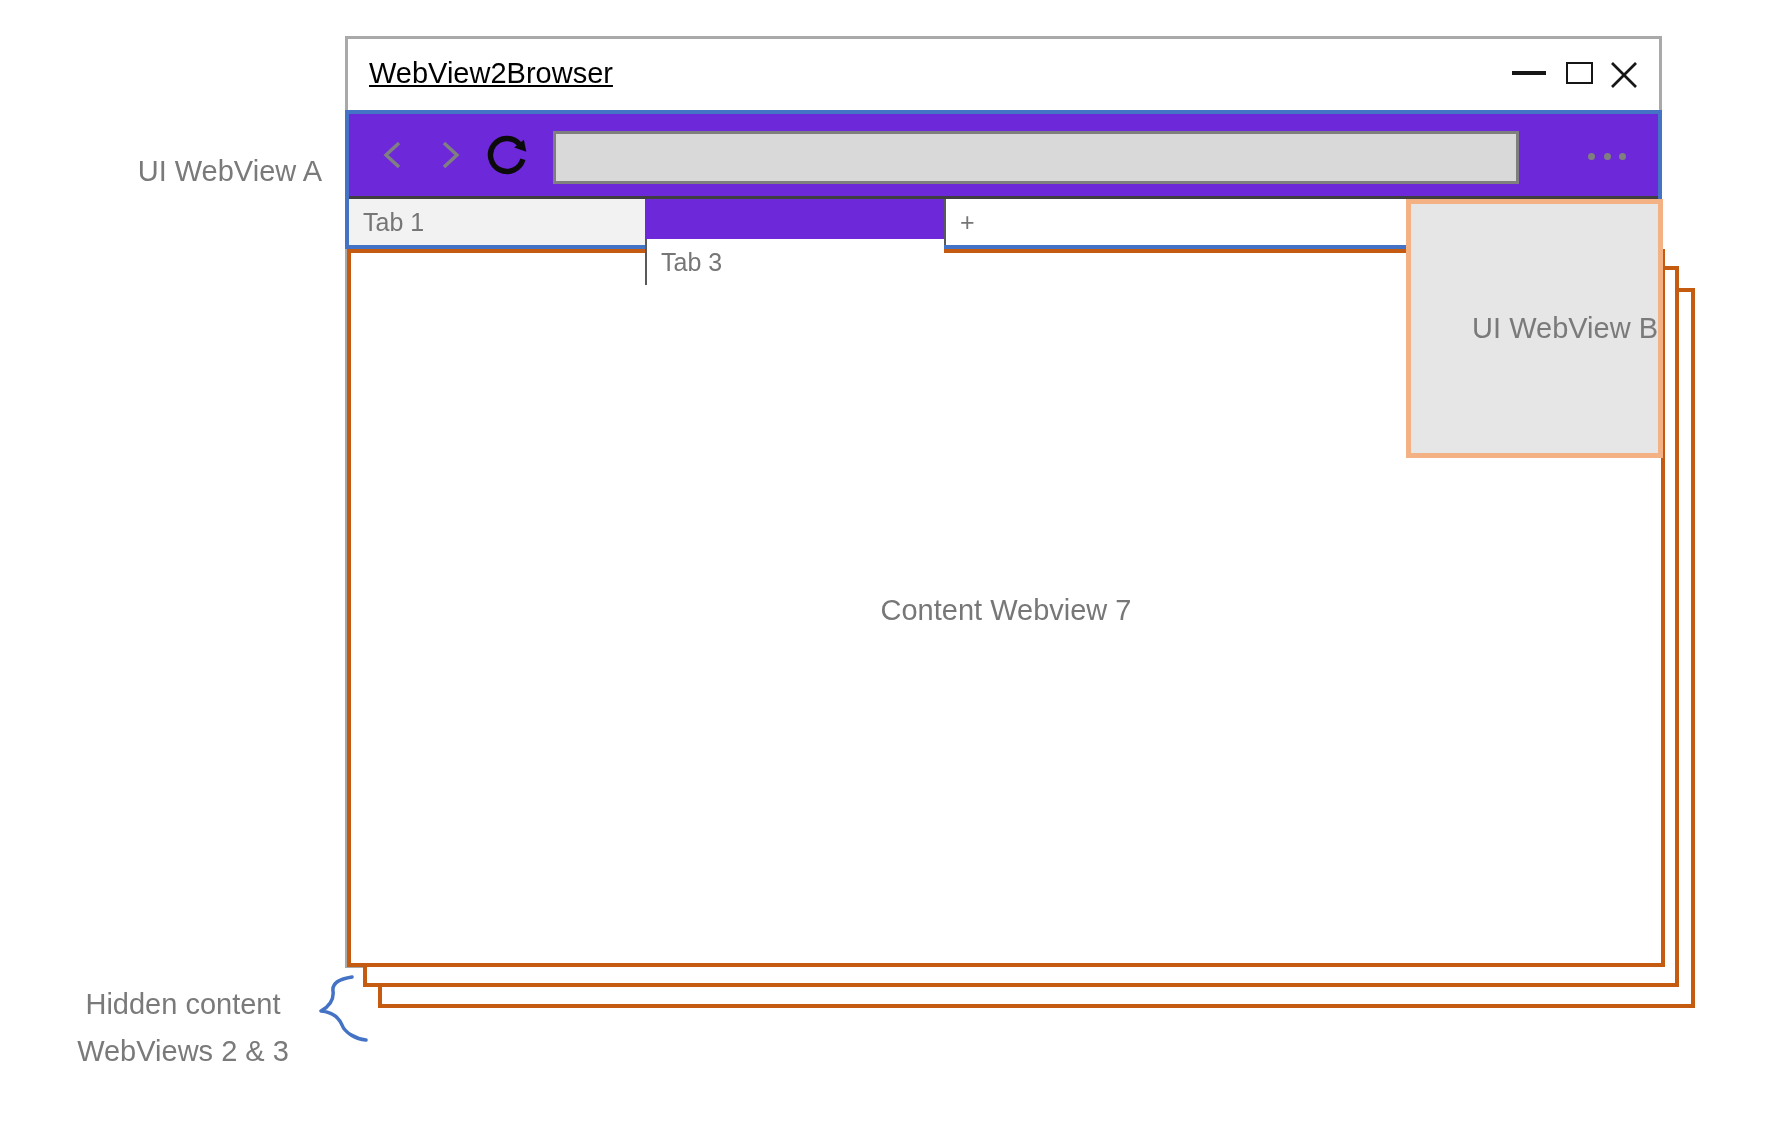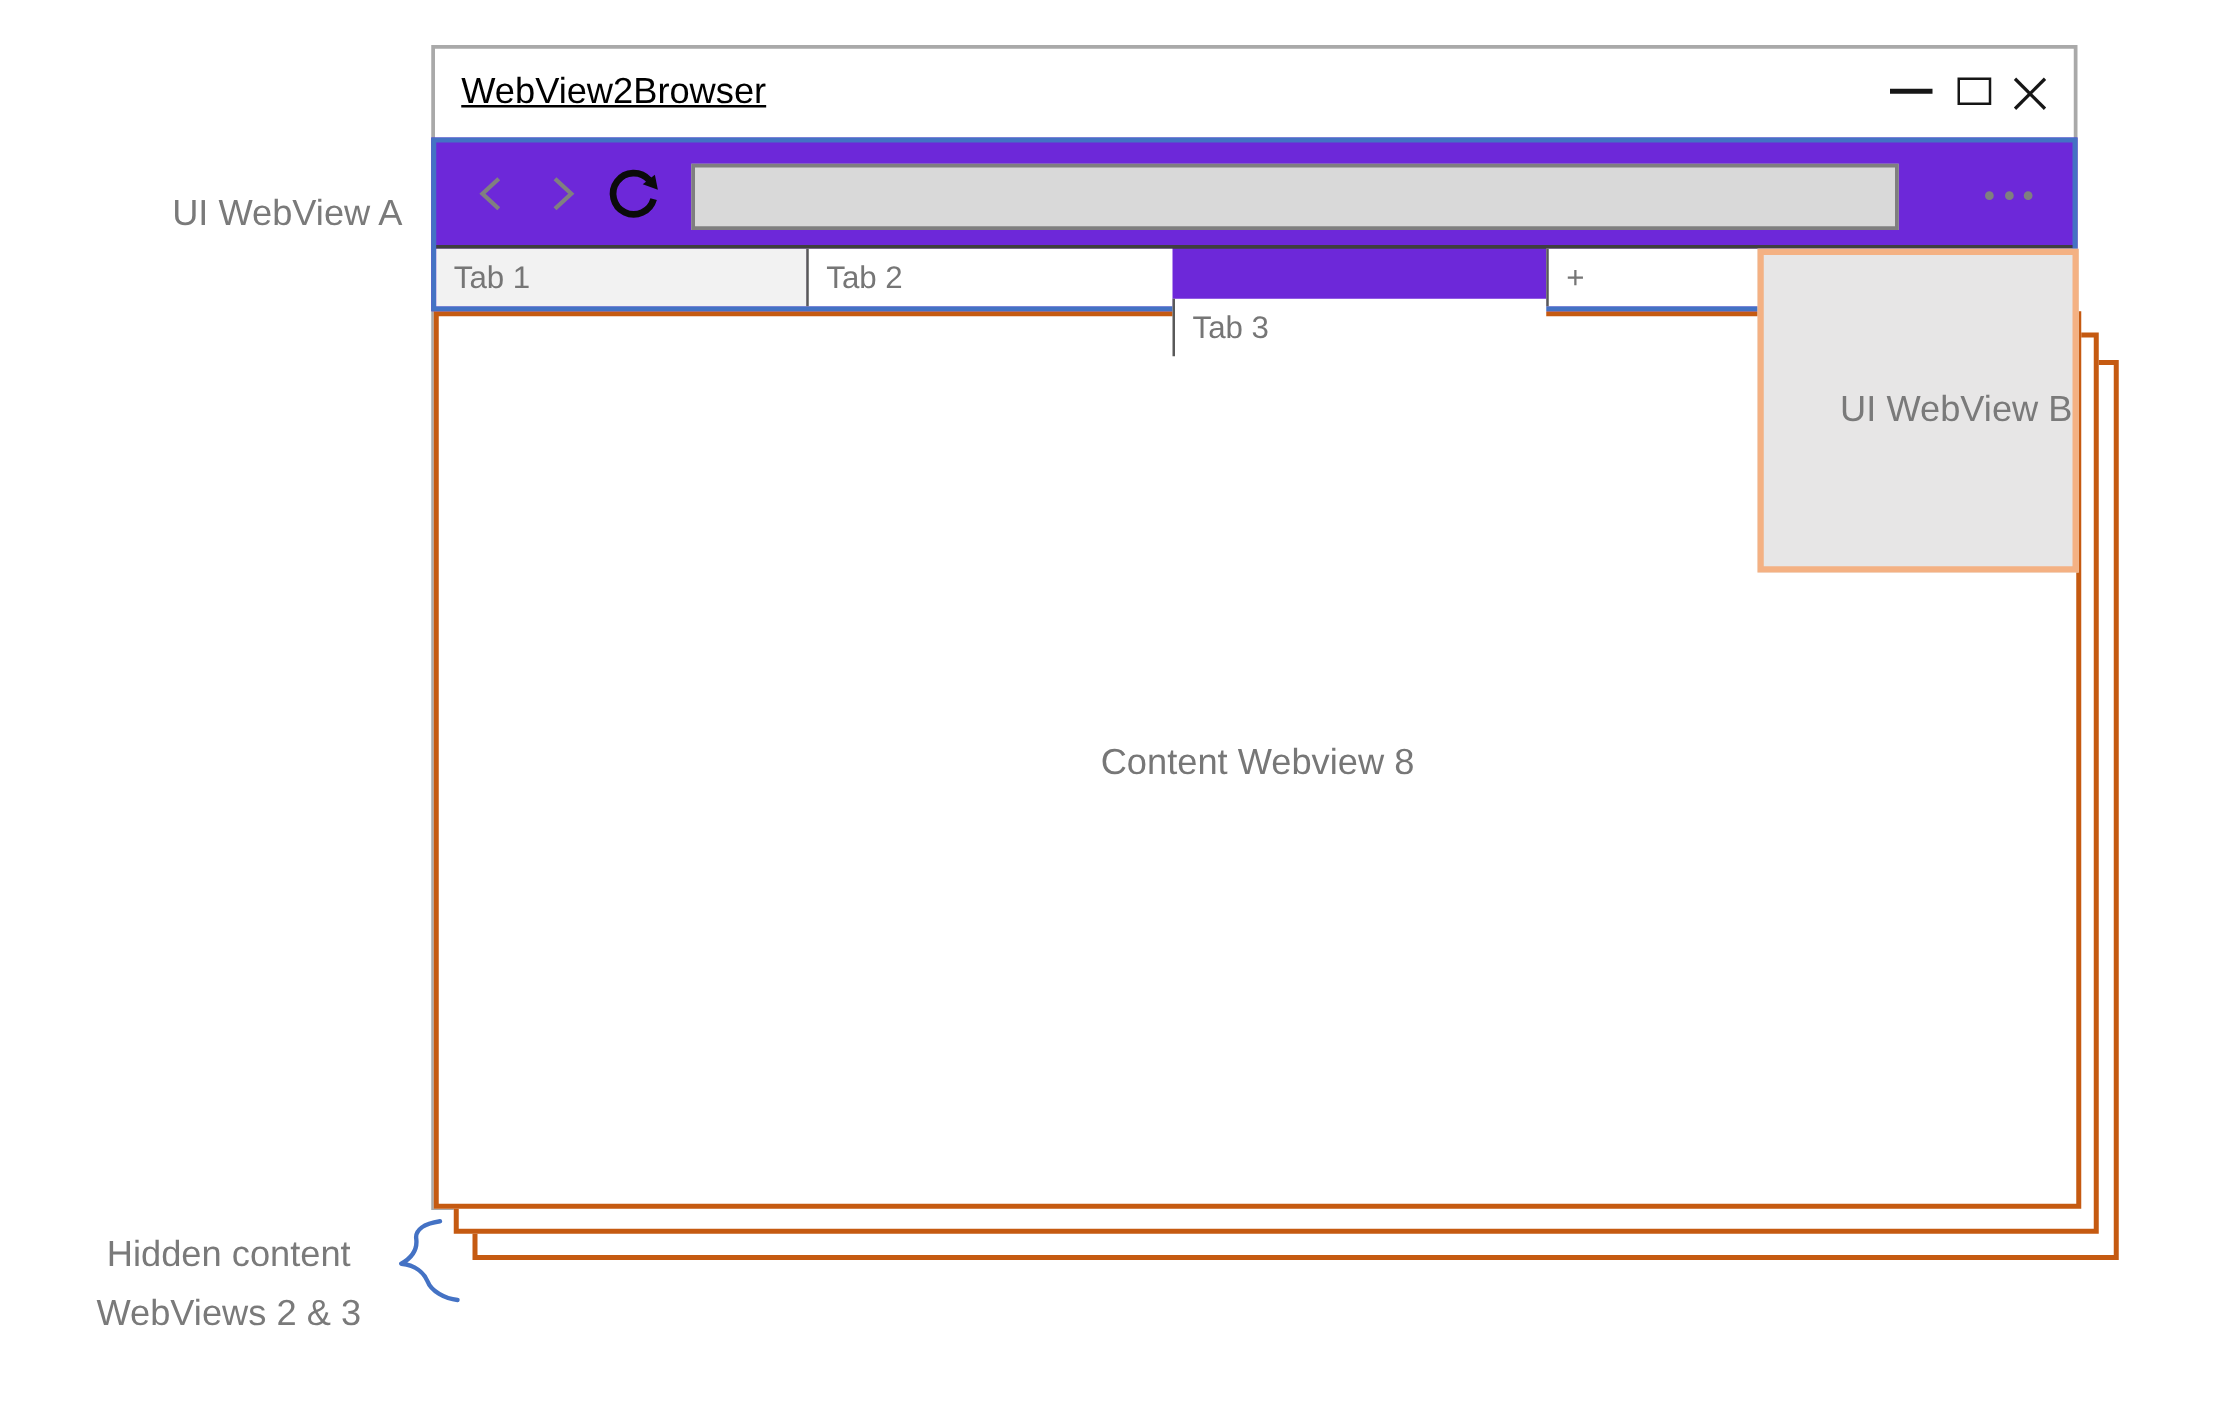--- a/index.html
+++ b/index.html
@@ -98,21 +98,21 @@
 <div class="abs frame"></div>
 <div class="abs window-title">WebView2Browser</div>
 <div class="abs min-btn"></div>
 <div class="abs max-btn"></div>
 <svg class="abs close-btn" viewBox="0 0 30 30">
   <line x1="3" y1="4" x2="27" y2="28" stroke="#161616" stroke-width="2.6"></line>
   <line x1="27" y1="4" x2="3" y2="28" stroke="#161616" stroke-width="2.6"></line>
 </svg>
 
 <div class="abs rect rect1"></div>
-<div class="abs content-label">Content Webview 8</div>
+<div class="abs content-label">Content Webview 7</div>
 
 <div class="abs bluebox">
   <div class="nav-btn back-btn">
     <svg width="26" height="32" viewBox="0 0 26 32">
       <polyline points="19,4 6,16 19,28" fill="none" stroke="#808080" stroke-width="3.4"></polyline>
     </svg>
   </div>
   <div class="nav-btn fwd-btn">
     <svg width="26" height="32" viewBox="0 0 26 32">
       <polyline points="7,4 20,16 7,28" fill="none" stroke="#808080" stroke-width="3.4"></polyline>
@@ -125,21 +125,20 @@
     </svg>
   </div>
   <div class="address-bar"></div>
   <div class="overflow-btn">
     <i></i>
       <i></i>
       <i></i>
   </div>
   <div class="tabbar">
     <div class="tab t1 active">Tab 1</div>
-    <div class="tab t2 divided">Tab 2</div>
     <div class="tab t3 divided">Tab 3</div>
     <div class="tab tplus divided">+</div>
   </div>
 </div>
 
 <div class="abs bbox">
   <span>UI WebView B</span>
 </div>
 
 <div class="abs label-a">UI WebView A</div>

